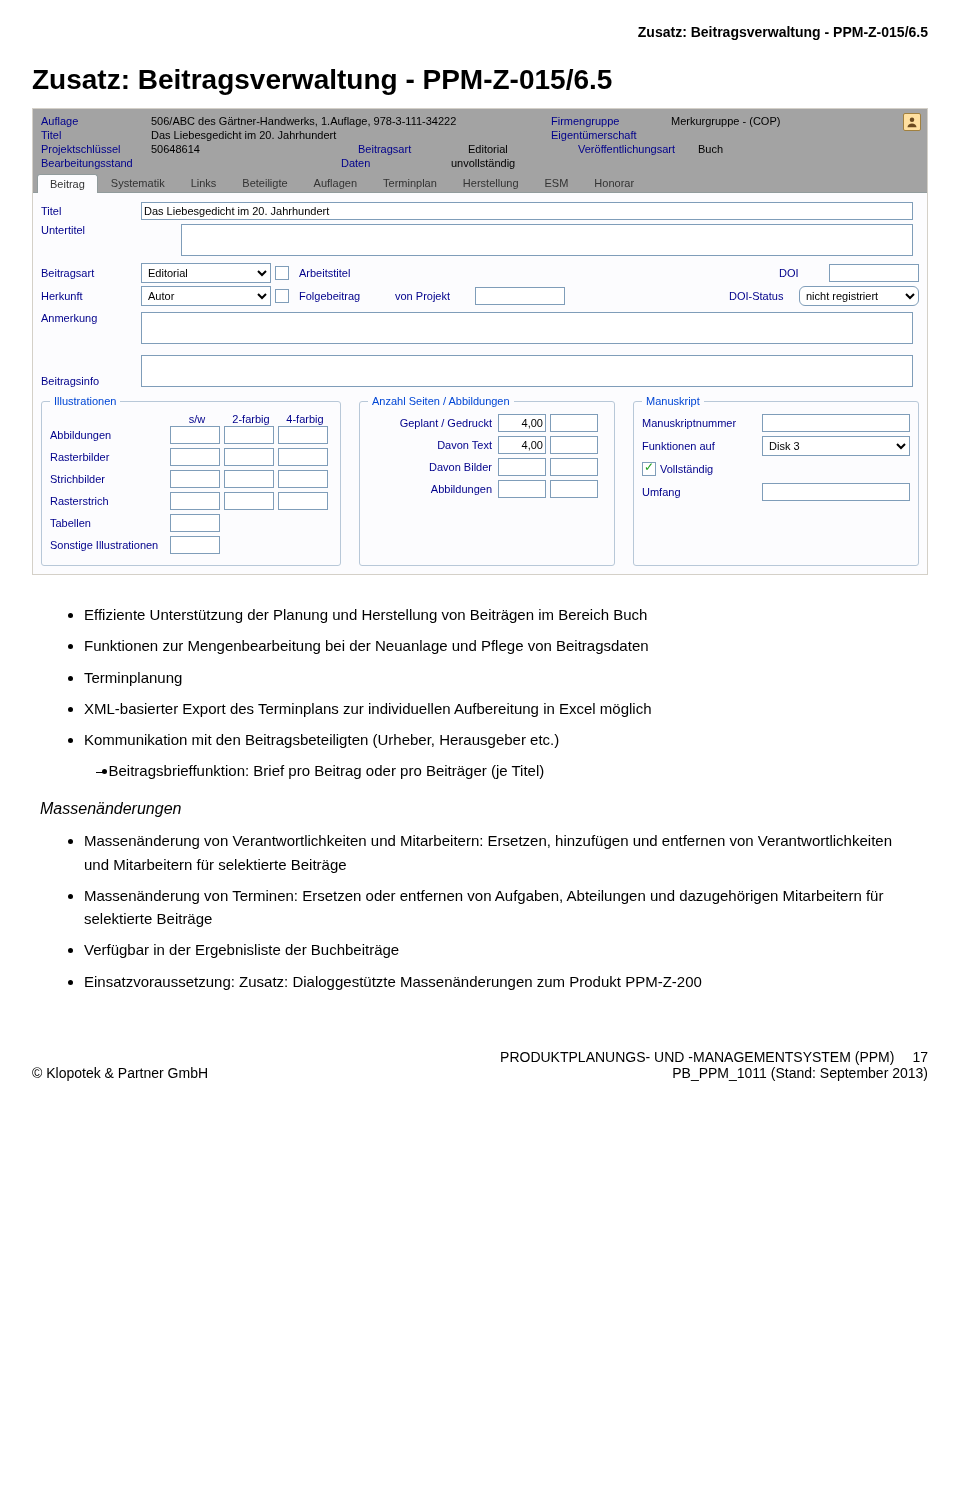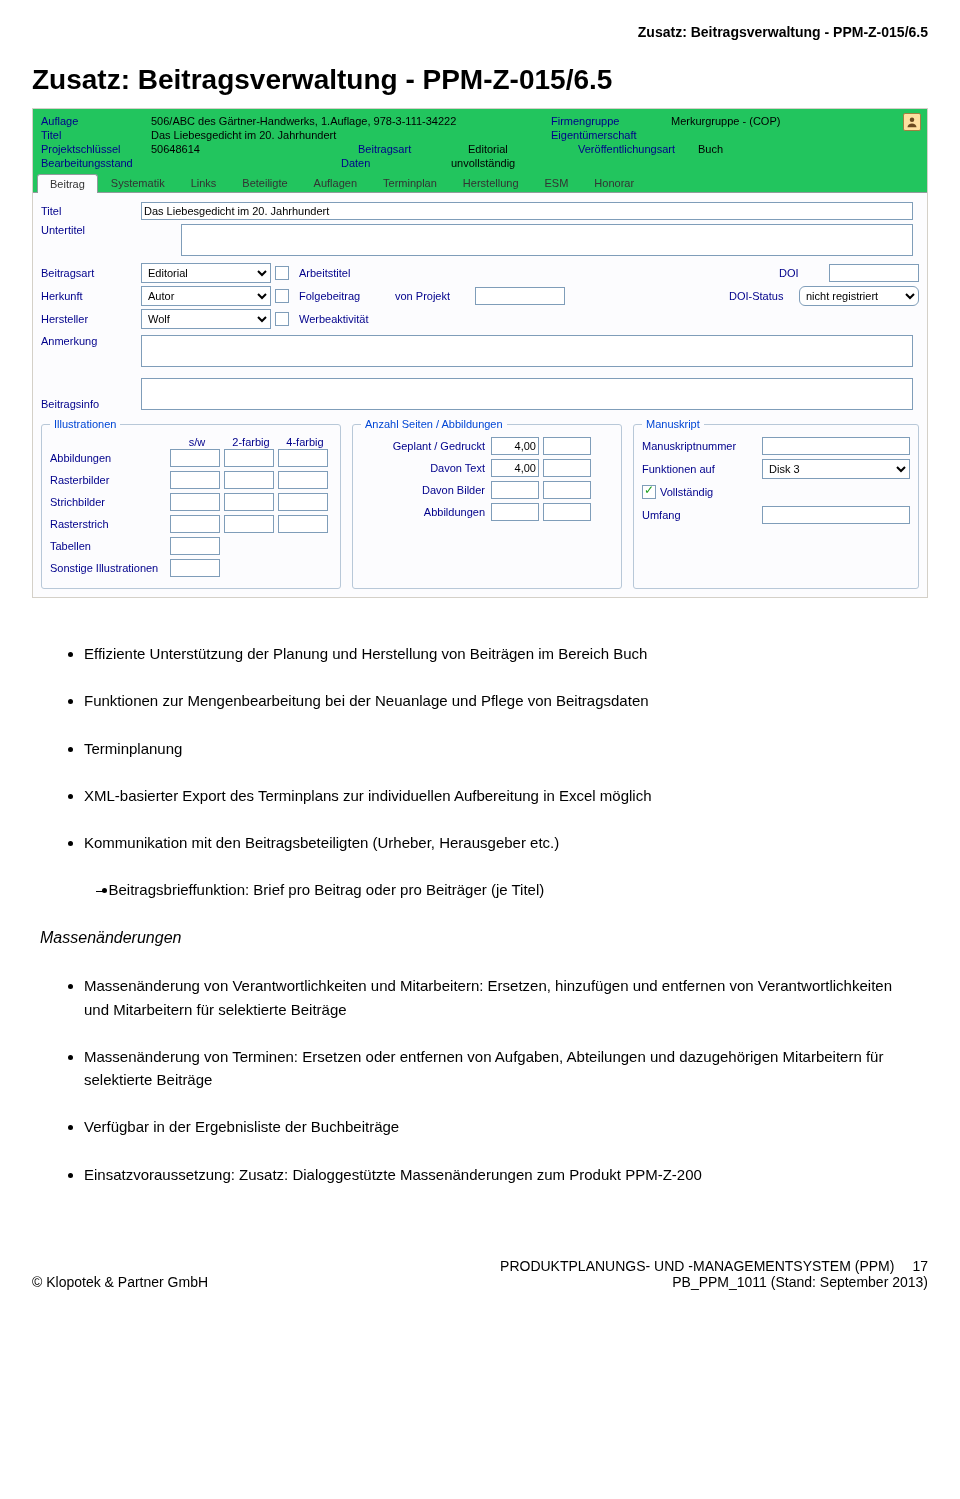--- a/index.html
+++ b/index.html
@@ -1,20 +1,20 @@
 <!DOCTYPE html>
 <html><head>
 <meta charset="utf-8">
 <style>
   * { box-sizing: border-box; margin: 0; padding: 0; }
   body { font-family: Arial, Helvetica, sans-serif; font-size: 13px; color: #000; background: #fff; width: 960px; margin: 0 auto; }
   .page { padding: 24px 32px 0 32px; }
   .page-header-small { text-align: right; font-size: 14px; font-weight: bold; margin-bottom: 24px; }
   .page-title { font-size: 28px; font-weight: bold; margin-bottom: 12px; }
-  .app { border: 1px solid #d4d0c8; border-bottom: none; background: #22c55e; font-size: 11px; font-family: Tahoma, Arial, sans-serif; color: #00008b; }
+  .app { border: 1px solid #d4d0c8; border-bottom: none; background: #a3a3a3; font-size: 11px; font-family: Tahoma, Arial, sans-serif; color: #00008b; }
   .app-header { padding: 6px 8px 2px 8px; position: relative; }
   .hdr-row { display: flex; margin-bottom: 2px; }
   .hcol { display: flex; align-items: center; }
   .hcol.l1 { width: 110px; }
   .hcol.v1 { width: 400px; }
   .hcol.l2 { width: 110px; }
   .hcol.v2 { width: 110px; }
   .hcol.l3 { width: 120px; }
   .hcol.v3 { flex: 1; }
   .person-icon { position: absolute; right: 6px; top: 4px; width: 18px; height: 18px; background:#ffe0a0; border:1px solid #a08040; border-radius:2px; display:flex; align-items:center; justify-content:center; }
@@ -27,41 +27,41 @@
   .lbl { width: 100px; }
   .long-input { flex: 1; margin-right:6px; }
   input[type=text], select { border: 1px solid #7f9db9; background:#fff; font-size:11px; font-family: Tahoma, Arial, sans-serif; height:18px; padding:1px 2px; color:#000; }
   select { height:20px; }
   .sel { width: 130px; }
   .check { width:14px; height:14px; border:1px solid #7f9db9; background:#fff; display:inline-block; margin:0 4px; position:relative;}
   .check.checked::after { content:"✓"; position:absolute; left:1px; top:-3px; font-size:12px; color:#21a121;}
   .mid-lbl { width:90px; margin-left:6px; }
   .val-lbl { width:80px; margin-left:6px; }
   .sm-in { width:90px; }
-  .fieldsets { display:flex; gap:11px; margin-top:8px; }
+  .fieldsets { display:flex; gap:18px; margin-top:8px; }
   fieldset { border:1px solid #b8c8d8; border-radius:3px; padding:6px 8px 8px 8px; font-size:11px; }
   legend { color:#0046d5; padding:0 4px; font-size:11px;}
   .fs1 { width:300px; }
   .fs2 { width:270px; }
   .fs3 { flex:1; }
   .ill-hdr { display:flex; margin-left:120px; }
   .ill-hdr span { width:54px; text-align:center; }
   .ill-row { display:flex; align-items:center; margin-bottom:2px; min-height:20px;}
   .ill-row .ilbl { width:120px; }
   .ill-row input { width:50px; margin-right:4px; text-align:right;}
   .as-row { display:flex; align-items:center; margin-bottom:2px; min-height:20px;}
   .as-row .albl { width:130px; text-align:right; padding-right:6px;}
   .as-row input { width:48px; margin-right:4px; text-align:right;}
   .ms-row { display:flex; align-items:center; margin-bottom:3px; min-height:20px;}
   .ms-row .mlbl { width:120px; }
   .ms-row input[type=text], .ms-row select { flex:1; }
 
   .body-text { padding: 20px 50px; font-size: 15px; line-height: 1.55; }
   .body-text ul { list-style: disc; padding-left: 34px; margin-bottom:6px;}
-  .body-text li { margin: 24px 0; }
+  .body-text li { margin: 8px 0; }
   .sub { list-style: none; padding-left: 30px;}
   .sub li::before { content:"–  "; margin-left:-22px; }
   .section-h { font-style: italic; font-weight: normal; font-size: 16px; margin: 14px 0 6px -10px; }
 
   .footer { display:flex; justify-content:space-between; align-items:flex-end; padding: 28px 32px 18px 32px; font-size:14px; }
   .footer .c2 { text-align:right; }
   .pageno { margin-left:18px; }
 </style>
 </head>
 <body>
@@ -139,26 +139,20 @@
       <div class="row">
         <span class="lbl">Herkunft</span>
         <select class="sel"><option>Autor</option></select>
         <span class="check"></span>
         <span class="mid-lbl">Folgebeitrag</span>
         <span class="val-lbl">von Projekt</span>
         <input type="text" class="sm-in" value="" style="">
         <span style="flex:1"></span>
         <span style="width:70px">DOI-Status</span>
         <select style="width:120px;border-radius:6px;"><option>nicht registriert</option></select>
-      </div>
-      <div class="row">
-        <span class="lbl">Hersteller</span>
-        <select class="sel"><option>Wolf</option></select>
-        <span class="check"></span>
-        <span class="mid-lbl">Werbeaktivität</span>
       </div>
       <div class="row" style="align-items:flex-start;min-height:36px;margin-top:6px;">
         <span class="lbl">Anmerkung</span>
         <input type="text" class="long-input" style="height: 32px;" value="">
       </div>
       <div class="row" style="align-items:flex-end;min-height:36px;">
         <span class="lbl">Beitragsinfo</span>
         <input type="text" class="long-input" style="height: 32px;" value="">
       </div>
 

